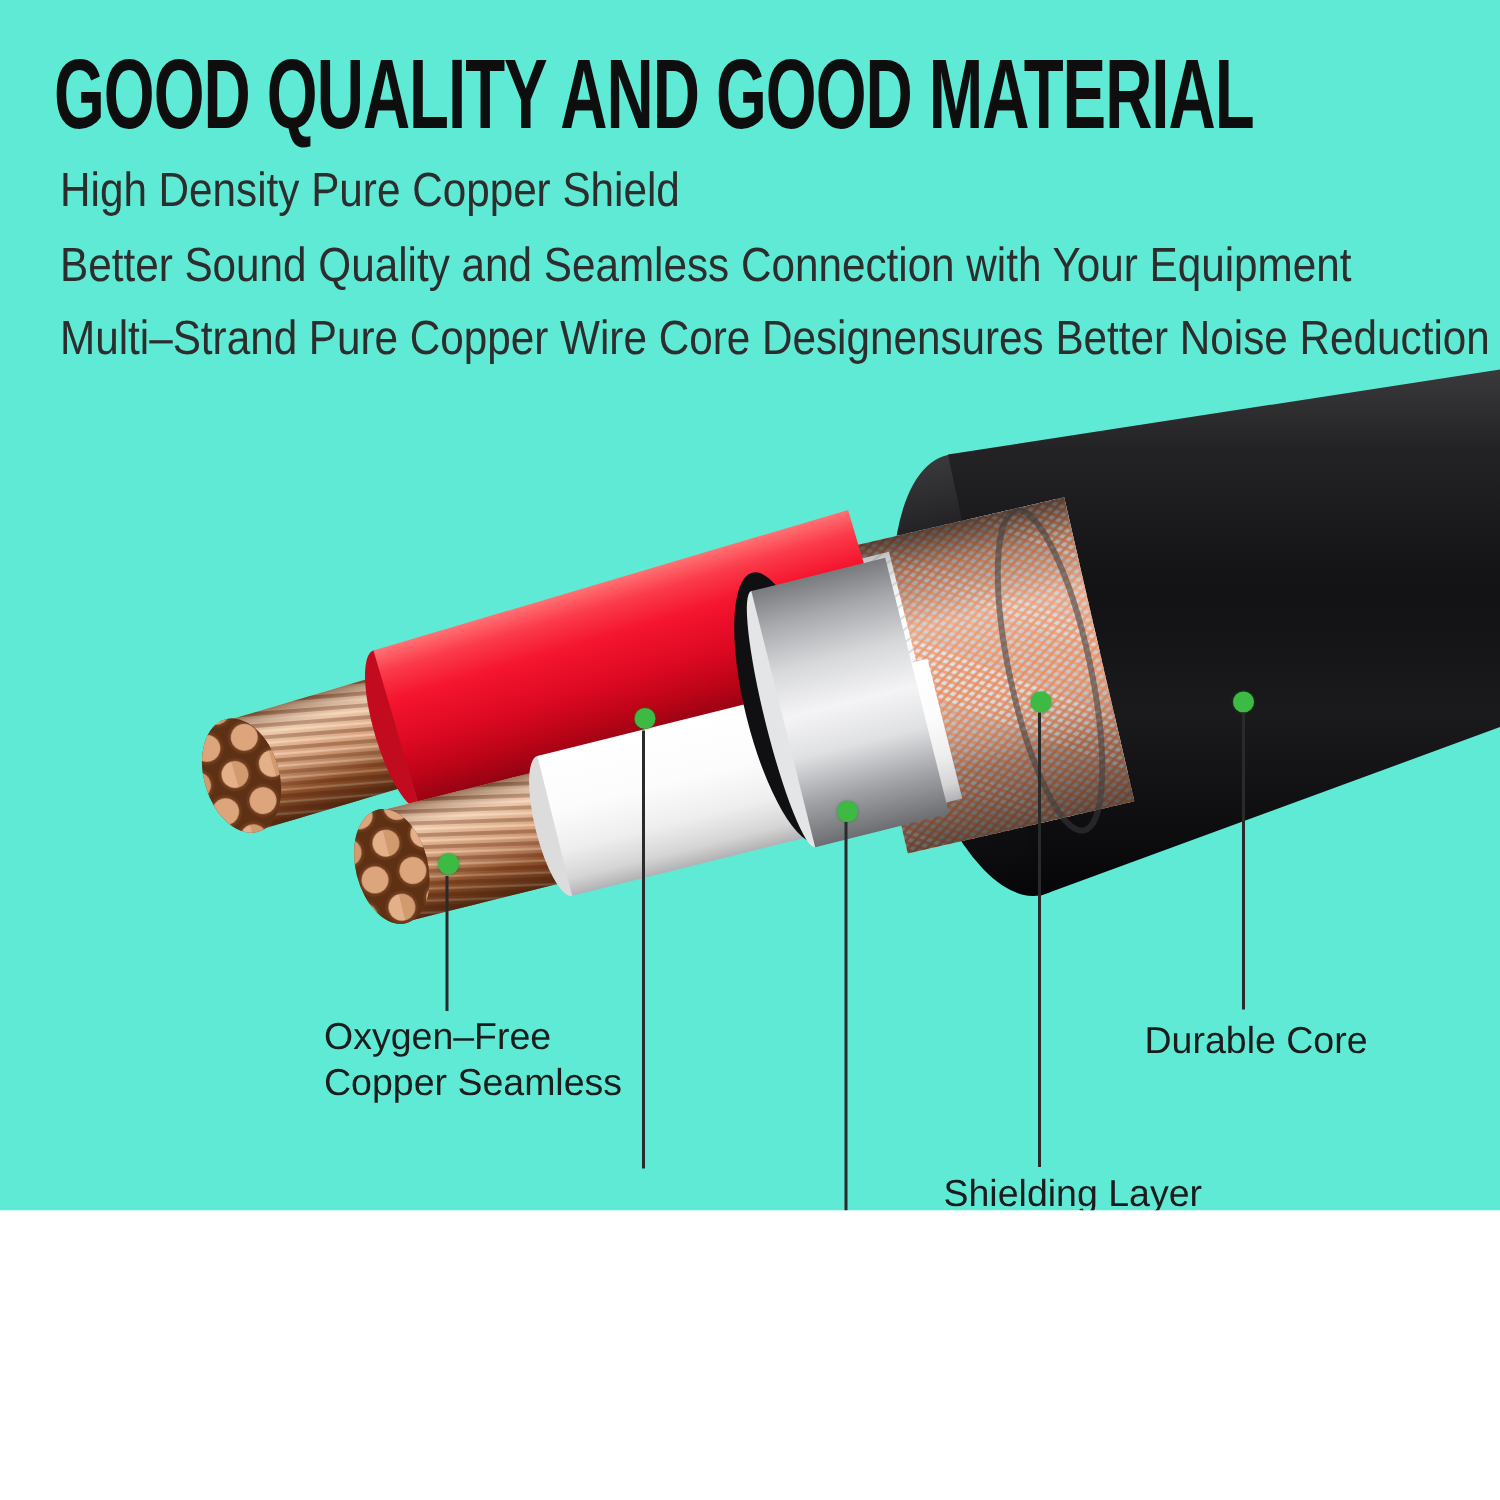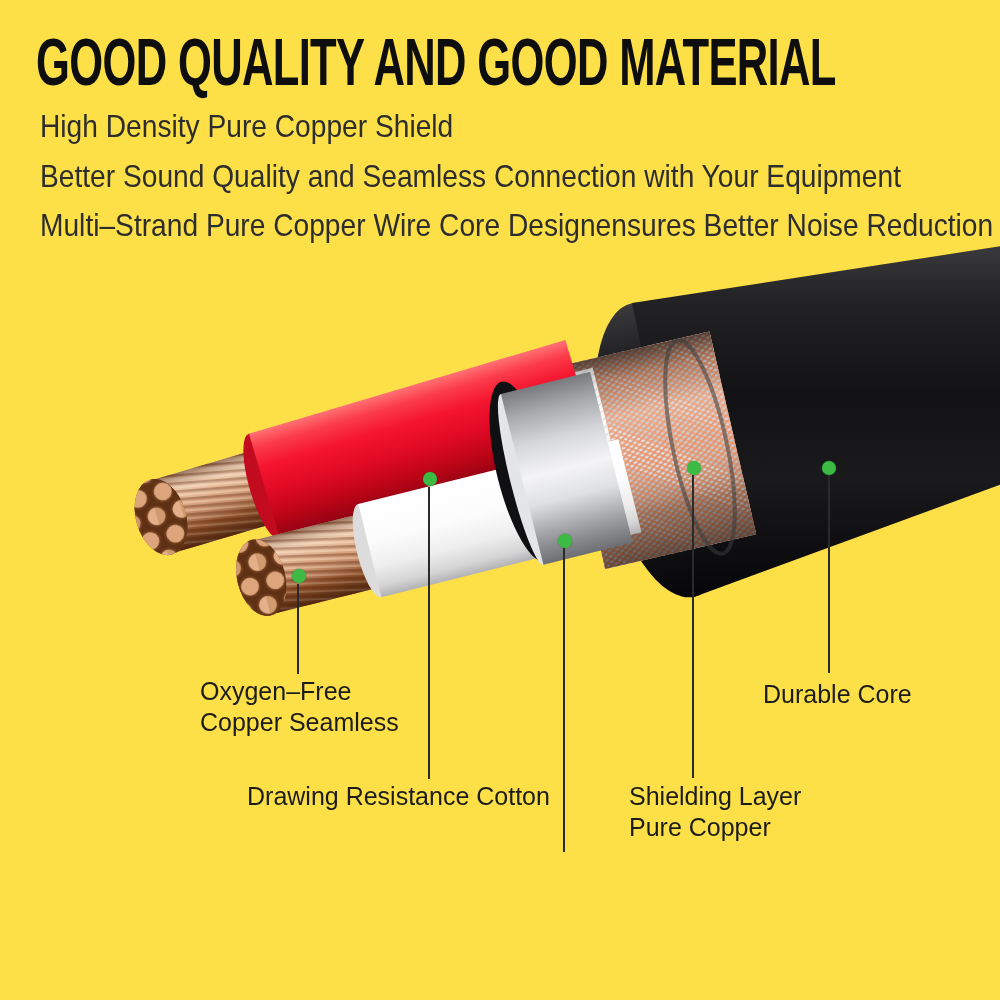--- a/index.html
+++ b/index.html
@@ -1,16 +1,16 @@
 <!DOCTYPE html>
 <html><head>
 <meta charset="utf-8">
 <style>
   html,body{margin:0;padding:0;background:#ffffff;}
-  .stage{position:relative;width:1000px;height:1000px;background:#fde047;overflow:hidden;
+  .stage{position:relative;width:1000px;height:807px;background:#5eead4;overflow:hidden;
          font-family:"Liberation Sans", sans-serif;color:#111;}
   .title{position:absolute;left:36px;top:24px;margin:0;font-size:66px;font-weight:bold;
          letter-spacing:-1px;color:#0e0e0e;white-space:nowrap;
          transform:scaleX(.66);transform-origin:left top;}
   .feat{position:absolute;left:40px;margin:0;font-size:32px;font-weight:400;color:#2d2d2d;
         white-space:nowrap;transform:scaleX(.88);transform-origin:left top;}
   .f1{top:108px}.f2{top:158px}.f3{top:207px}
   .cable-svg{position:absolute;left:0;top:0;width:1000px;height:1000px;pointer-events:none;}
   .dot{position:absolute;width:14px;height:14px;border-radius:50%;background:#3cba44;
        box-shadow:0 0 2px rgba(20,120,30,.6);}
@@ -201,26 +201,23 @@
   <div class="dot" style="left:558px;top:534px"></div>
   <div class="dot" style="left:687px;top:461px"></div>
   <div class="dot" style="left:822px;top:461px"></div>
 
   <div class="cline" style="left:297px;top:584px;height:90px"></div>
   <div class="cline" style="left:428px;top:487px;height:292px"></div>
   <div class="cline" style="left:563px;top:548px;height:304px"></div>
   <div class="cline" style="left:692px;top:475px;height:303px"></div>
   <div class="cline" style="left:828px;top:475px;height:198px"></div>
 
-  <div class="lbl" style="left:200px;top:676px">
+  <div class="lbl" style="left:216px;top:676px">
     <div>Oxygen–Free</div>
     <div>Copper Seamless</div>
-  </div>
-  <div class="lbl" style="left:247px;top:781px">
-    <div>Drawing Resistance Cotton</div>
   </div>
   <div class="lbl" style="left:629px;top:781px">
     <div>Shielding Layer</div>
     <div>Pure Copper</div>
   </div>
   <div class="lbl" style="left:763px;top:679px">
     <div>Durable Core</div>
   </div>
 
 </div>

